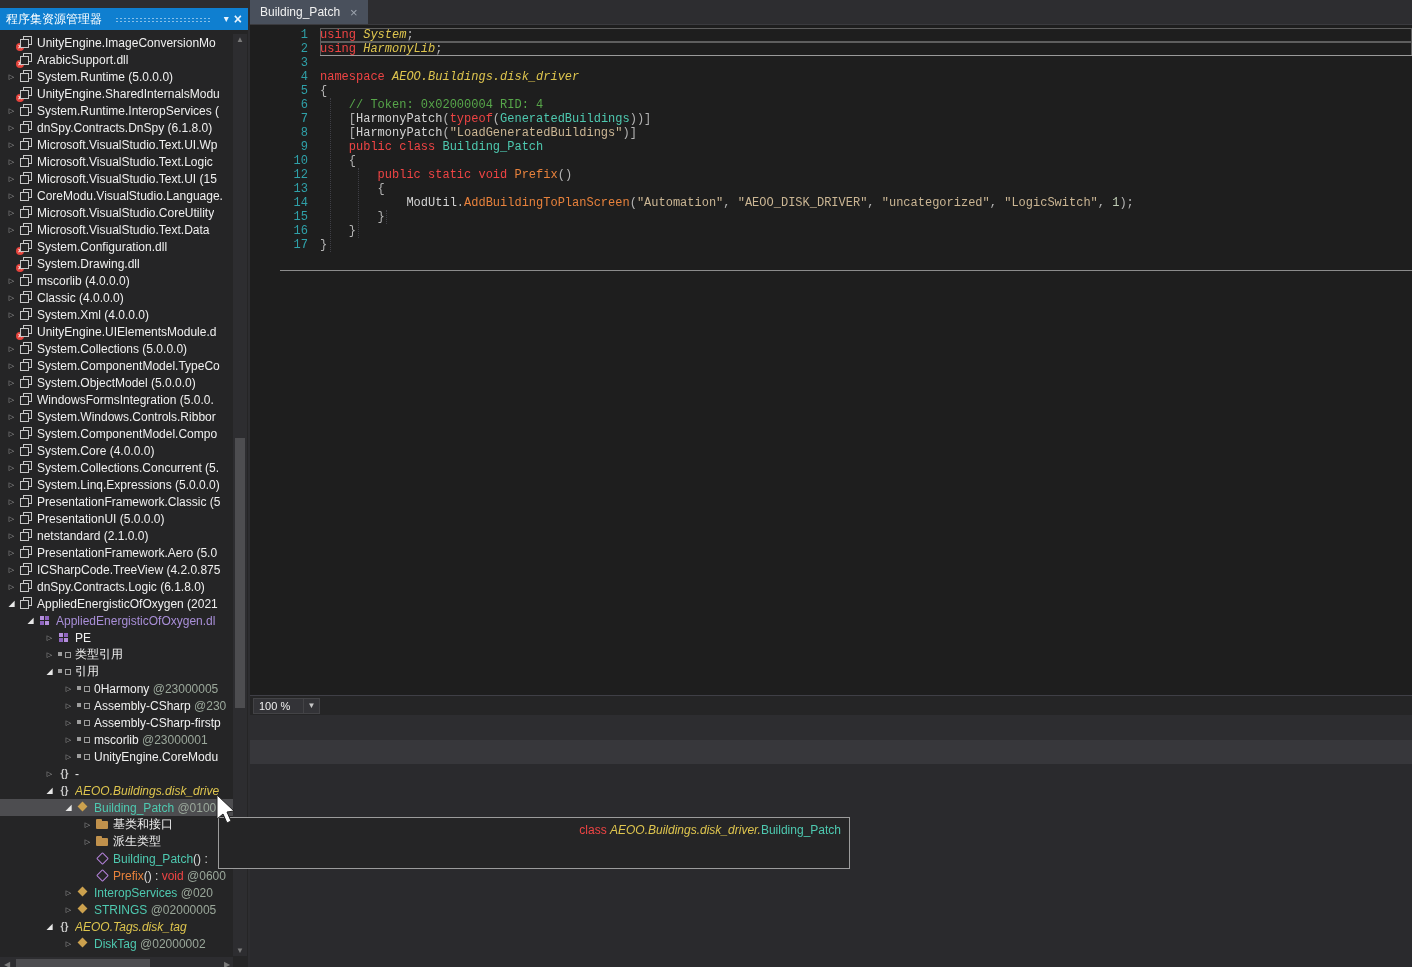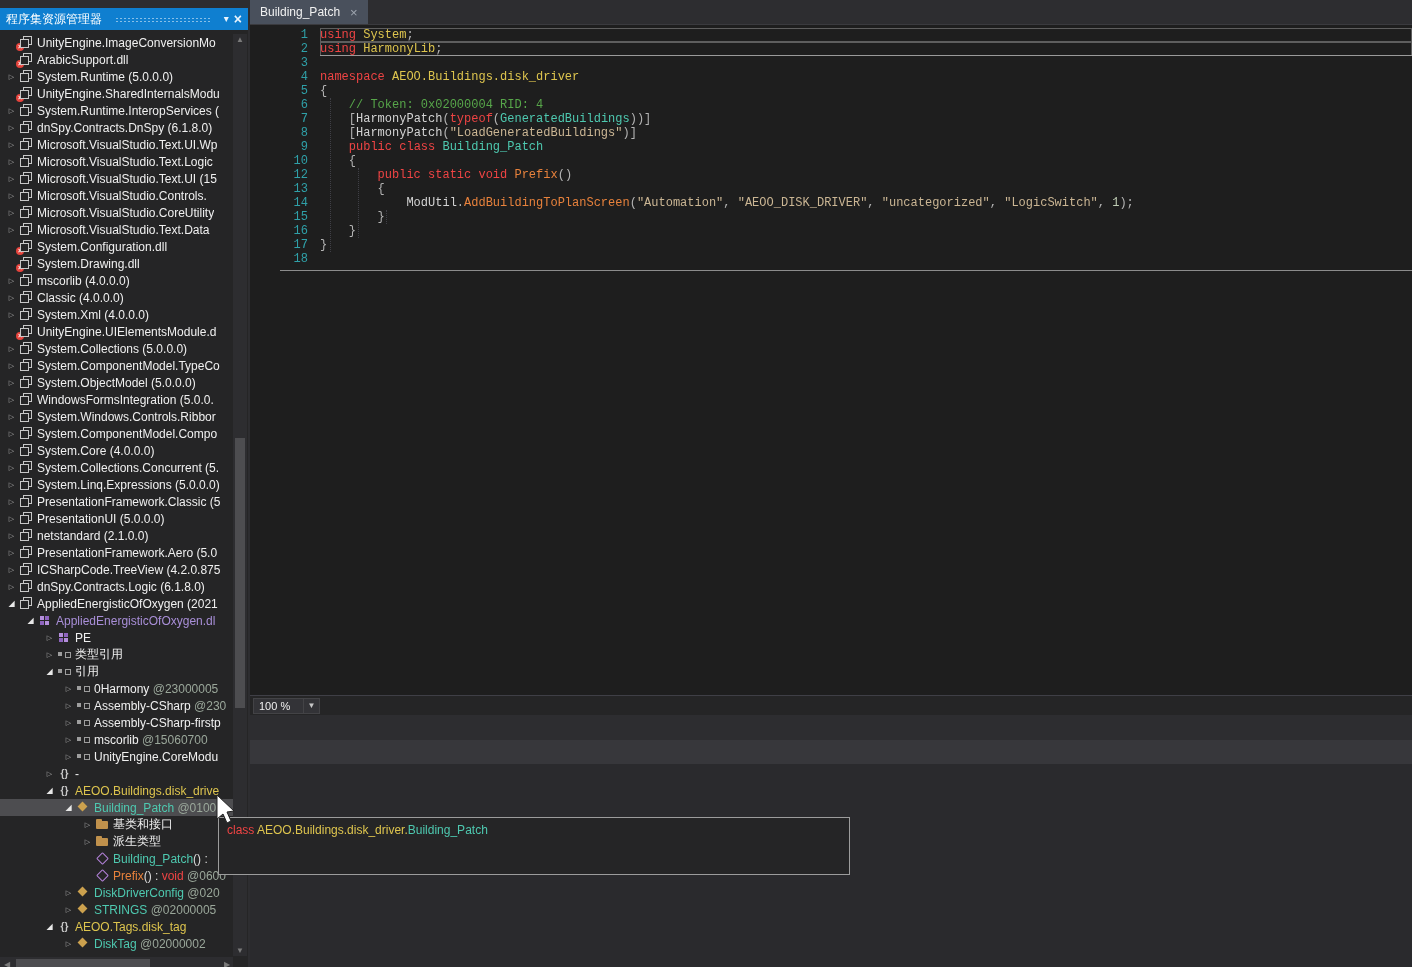--- a/index.html
+++ b/index.html
@@ -56,42 +56,42 @@
     font-family:"Liberation Mono","DejaVu Sans Mono",monospace;font-size:12px;line-height:14px;color:#DCDCDC;}
   .lines{position:absolute;left:0;top:3px;right:0;}
   .cl{display:flex;height:14px;white-space:pre;}
   .ln{width:58px;text-align:right;padding-right:12px;color:#2FA0A8;flex:none;}
   .cw{flex:1;}
   .box1{box-shadow:inset 0 0 0 1px #5E5E5E;}
   .box2{box-shadow:inset 0 -1px 0 #9A9A9A,inset 0 0 0 1px #5E5E5E;}
   .guide{position:absolute;width:0;border-left:1px dotted #3F3F46;}
   .endline{position:absolute;left:30px;right:0;top:245px;height:1px;background:#8C8C8C;}
 
-  .s-kw{color:#ef4444;} .s-ns{color:#DEC54E;} .s-type{color:#4EC9B0;} .s-wt{color:#D4D4D4;}
+  .s-kw{color:#ef4444;} .s-ns{color:#DEC54E;font-style:italic;} .s-type{color:#4EC9B0;} .s-wt{color:#D4D4D4;}
   .s-cm{color:#57A64A;} .s-str{color:#CBB694;} .s-m{color:#E8823C;} .s-n{color:#BFCDB4;}
   .s-p{color:#B4B4B4;} .s-pl{color:#DCDCDC;} .s-suf{color:#9AA79A;} .s-pl2{color:#E8E8E8;}
   .s-modhl{color:#4AA3DF;} .s-mod{color:#A98FD8;}
 
   
   .zoombar{position:absolute;left:250px;top:695px;width:1162px;height:19px;background:#252526;border-top:1px solid #3F3F46;}
   .combo{position:absolute;left:3px;top:2px;width:46px;height:14px;background:#333337;border:1px solid #434346;
     color:#F0F0F0;font-size:11px;line-height:14px;padding-left:5px;}
   .combo-btn{position:absolute;left:53px;top:2px;width:15px;height:14px;background:#333337;border:1px solid #434346;
     color:#C8C8C8;font-size:8px;text-align:center;line-height:14px;}
   .search-header{position:absolute;left:250px;top:718px;width:1162px;height:22px;background:#252526;
     display:flex;align-items:center;color:#EAEAEA;font-size:12px;padding:0 12px;box-sizing:border-box;}
   .sh-dots{flex:1;height:7px;margin:2px 10px 0 14px;
     background-image:radial-gradient(rgba(255,255,255,.12) .8px,transparent 1px);background-size:4px 3px;}
   .search-row{position:absolute;left:250px;top:740px;width:1162px;height:24px;background:#37373B;}
   .search-body{position:absolute;left:250px;top:764px;width:1162px;height:203px;background:#2A2A2D;}
 
   
-  .tooltip{position:absolute;left:218px;top:817px;width:632px;height:58px;box-sizing:border-box;
+  .tooltip{position:absolute;left:218px;top:817px;width:632px;height:52px;box-sizing:border-box;
     background:#252526;border:1px solid #9C9C9C;padding:3px 8px;font-size:12px;line-height:19px;
-    color:#E8E8E8;white-space:nowrap;overflow:hidden;z-index:10;}
+    color:#E8E8E8;white-space:nowrap;overflow:hidden;z-index:10;text-align:right;}
   .cursor{position:absolute;left:215px;top:794px;z-index:11;}
 </style>
 </head>
 <body>
 
 <div id="root">
 
   <div class="panel">
     <div class="panel-title">
       <span>程序集资源管理器</span>
@@ -102,21 +102,21 @@
     <div class="tree" id="tree">
         <div class="trow"><span class="ind" style="width: 4px;"></span><span class="exp"></span><span class="ic ic-asm"><span class="badge">×</span></span><span class="lab"><span>UnityEngine.ImageConversionMo</span></span></div>
         <div class="trow"><span class="ind" style="width: 4px;"></span><span class="exp"></span><span class="ic ic-asm"><span class="badge">×</span></span><span class="lab"><span>ArabicSupport.dll</span></span></div>
         <div class="trow"><span class="ind" style="width: 4px;"></span><span class="exp">▷</span><span class="ic ic-asm"></span><span class="lab"><span>System.Runtime (5.0.0.0)</span></span></div>
         <div class="trow"><span class="ind" style="width: 4px;"></span><span class="exp"></span><span class="ic ic-asm"><span class="badge">×</span></span><span class="lab"><span>UnityEngine.SharedInternalsModu</span></span></div>
         <div class="trow"><span class="ind" style="width: 4px;"></span><span class="exp">▷</span><span class="ic ic-asm"></span><span class="lab"><span>System.Runtime.InteropServices (</span></span></div>
         <div class="trow"><span class="ind" style="width: 4px;"></span><span class="exp">▷</span><span class="ic ic-asm"></span><span class="lab"><span>dnSpy.Contracts.DnSpy (6.1.8.0)</span></span></div>
         <div class="trow"><span class="ind" style="width: 4px;"></span><span class="exp">▷</span><span class="ic ic-asm"></span><span class="lab"><span>Microsoft.VisualStudio.Text.UI.Wp</span></span></div>
         <div class="trow"><span class="ind" style="width: 4px;"></span><span class="exp">▷</span><span class="ic ic-asm"></span><span class="lab"><span>Microsoft.VisualStudio.Text.Logic</span></span></div>
         <div class="trow"><span class="ind" style="width: 4px;"></span><span class="exp">▷</span><span class="ic ic-asm"></span><span class="lab"><span>Microsoft.VisualStudio.Text.UI (15</span></span></div>
-        <div class="trow"><span class="ind" style="width: 4px;"></span><span class="exp">▷</span><span class="ic ic-asm"></span><span class="lab"><span>Microsoft.VisualStudio.Controls.</span></span></div>
+        <div class="trow"><span class="ind" style="width: 4px;"></span><span class="exp">▷</span><span class="ic ic-asm"></span><span class="lab"><span>CoreModu.VisualStudio.Language.</span></span></div>
         <div class="trow"><span class="ind" style="width: 4px;"></span><span class="exp">▷</span><span class="ic ic-asm"></span><span class="lab"><span>Microsoft.VisualStudio.CoreUtility</span></span></div>
         <div class="trow"><span class="ind" style="width: 4px;"></span><span class="exp">▷</span><span class="ic ic-asm"></span><span class="lab"><span>Microsoft.VisualStudio.Text.Data</span></span></div>
         <div class="trow"><span class="ind" style="width: 4px;"></span><span class="exp"></span><span class="ic ic-asm"><span class="badge">×</span></span><span class="lab"><span>System.Configuration.dll</span></span></div>
         <div class="trow"><span class="ind" style="width: 4px;"></span><span class="exp"></span><span class="ic ic-asm"><span class="badge">×</span></span><span class="lab"><span>System.Drawing.dll</span></span></div>
         <div class="trow"><span class="ind" style="width: 4px;"></span><span class="exp">▷</span><span class="ic ic-asm"></span><span class="lab"><span>mscorlib (4.0.0.0)</span></span></div>
         <div class="trow"><span class="ind" style="width: 4px;"></span><span class="exp">▷</span><span class="ic ic-asm"></span><span class="lab"><span>Classic (4.0.0.0)</span></span></div>
         <div class="trow"><span class="ind" style="width: 4px;"></span><span class="exp">▷</span><span class="ic ic-asm"></span><span class="lab"><span>System.Xml (4.0.0.0)</span></span></div>
         <div class="trow"><span class="ind" style="width: 4px;"></span><span class="exp"></span><span class="ic ic-asm"><span class="badge">×</span></span><span class="lab"><span>UnityEngine.UIElementsModule.d</span></span></div>
         <div class="trow"><span class="ind" style="width: 4px;"></span><span class="exp">▷</span><span class="ic ic-asm"></span><span class="lab"><span>System.Collections (5.0.0.0)</span></span></div>
         <div class="trow"><span class="ind" style="width: 4px;"></span><span class="exp">▷</span><span class="ic ic-asm"></span><span class="lab"><span>System.ComponentModel.TypeCo</span></span></div>
@@ -134,30 +134,30 @@
         <div class="trow"><span class="ind" style="width: 4px;"></span><span class="exp">▷</span><span class="ic ic-asm"></span><span class="lab"><span>ICSharpCode.TreeView (4.2.0.875</span></span></div>
         <div class="trow"><span class="ind" style="width: 4px;"></span><span class="exp">▷</span><span class="ic ic-asm"></span><span class="lab"><span>dnSpy.Contracts.Logic (6.1.8.0)</span></span></div>
         <div class="trow"><span class="ind" style="width: 4px;"></span><span class="exp open">◢</span><span class="ic ic-asm"></span><span class="lab"><span>AppliedEnergisticOfOxygen (2021</span></span></div>
         <div class="trow"><span class="ind" style="width: 23px;"></span><span class="exp open">◢</span><span class="ic ic-mod"></span><span class="lab"><span class="s-mod">AppliedEnergisticOfOxygen.dl</span></span></div>
         <div class="trow"><span class="ind" style="width: 42px;"></span><span class="exp">▷</span><span class="ic ic-pe"></span><span class="lab"><span>PE</span></span></div>
         <div class="trow"><span class="ind" style="width: 42px;"></span><span class="exp">▷</span><span class="ic ic-ref"></span><span class="lab"><span>类型引用</span></span></div>
         <div class="trow"><span class="ind" style="width: 42px;"></span><span class="exp open">◢</span><span class="ic ic-ref"></span><span class="lab"><span>引用</span></span></div>
         <div class="trow"><span class="ind" style="width: 61px;"></span><span class="exp">▷</span><span class="ic ic-ref"></span><span class="lab"><span>0Harmony</span><span class="s-suf"> @23000005</span></span></div>
         <div class="trow"><span class="ind" style="width: 61px;"></span><span class="exp">▷</span><span class="ic ic-ref"></span><span class="lab"><span>Assembly-CSharp</span><span class="s-suf"> @230</span></span></div>
         <div class="trow"><span class="ind" style="width: 61px;"></span><span class="exp">▷</span><span class="ic ic-ref"></span><span class="lab"><span>Assembly-CSharp-firstp</span></span></div>
-        <div class="trow"><span class="ind" style="width: 61px;"></span><span class="exp">▷</span><span class="ic ic-ref"></span><span class="lab"><span>mscorlib</span><span class="s-suf"> @15060700</span></span></div>
+        <div class="trow"><span class="ind" style="width: 61px;"></span><span class="exp">▷</span><span class="ic ic-ref"></span><span class="lab"><span>mscorlib</span><span class="s-suf"> @23000001</span></span></div>
         <div class="trow"><span class="ind" style="width: 61px;"></span><span class="exp">▷</span><span class="ic ic-ref"></span><span class="lab"><span>UnityEngine.CoreModu</span></span></div>
         <div class="trow"><span class="ind" style="width: 42px;"></span><span class="exp">▷</span><span class="ic ic-ns">{}</span><span class="lab"><span>-</span></span></div>
         <div class="trow"><span class="ind" style="width: 42px;"></span><span class="exp open">◢</span><span class="ic ic-ns">{}</span><span class="lab"><span class="s-ns">AEOO.Buildings.disk_drive</span></span></div>
         <div class="trow sel"><span class="ind" style="width: 61px;"></span><span class="exp open">◢</span><span class="ic ic-cls"></span><span class="lab"><span class="s-type">Building_Patch</span><span class="s-suf"> @0100</span></span></div>
         <div class="trow"><span class="ind" style="width: 80px;"></span><span class="exp">▷</span><span class="ic ic-fld"></span><span class="lab"><span>基类和接口</span></span></div>
         <div class="trow"><span class="ind" style="width: 80px;"></span><span class="exp">▷</span><span class="ic ic-fld"></span><span class="lab"><span>派生类型</span></span></div>
         <div class="trow"><span class="ind" style="width: 80px;"></span><span class="exp"></span><span class="ic ic-mth"></span><span class="lab"><span class="s-type">Building_Patch</span><span class="s-pl">() : </span></span></div>
         <div class="trow"><span class="ind" style="width: 80px;"></span><span class="exp"></span><span class="ic ic-mth"></span><span class="lab"><span class="s-m">Prefix</span><span class="s-pl">() : </span><span class="s-kw">void</span><span class="s-suf"> @0600</span></span></div>
-        <div class="trow"><span class="ind" style="width: 61px;"></span><span class="exp">▷</span><span class="ic ic-cls"></span><span class="lab"><span class="s-type">DiskDriverConfig</span><span class="s-suf"> @020</span></span></div>
+        <div class="trow"><span class="ind" style="width: 61px;"></span><span class="exp">▷</span><span class="ic ic-cls"></span><span class="lab"><span class="s-type">InteropServices</span><span class="s-suf"> @020</span></span></div>
         <div class="trow"><span class="ind" style="width: 61px;"></span><span class="exp">▷</span><span class="ic ic-cls"></span><span class="lab"><span class="s-type">STRINGS</span><span class="s-suf"> @02000005</span></span></div>
         <div class="trow"><span class="ind" style="width: 42px;"></span><span class="exp open">◢</span><span class="ic ic-ns">{}</span><span class="lab"><span class="s-ns">AEOO.Tags.disk_tag</span></span></div>
         <div class="trow"><span class="ind" style="width: 61px;"></span><span class="exp">▷</span><span class="ic ic-cls"></span><span class="lab"><span class="s-type">DiskTag</span><span class="s-suf"> @02000002</span></span></div>
       </div>
     <div class="vscroll">
       <span class="sarr" style="top:1px;">▲</span>
       <div class="vthumb"></div>
       <span class="sarr" style="bottom:1px;">▼</span>
     </div>
     <div class="hscroll">
@@ -185,21 +185,20 @@
         <div class="cl"><span class="ln">7</span><span class="cw"><span class="s-pl">    </span><span class="s-p">[</span><span class="s-wt">HarmonyPatch</span><span class="s-p">(</span><span class="s-kw">typeof</span><span class="s-p">(</span><span class="s-type">GeneratedBuildings</span><span class="s-p">))]</span></span></div>
         <div class="cl"><span class="ln">8</span><span class="cw"><span class="s-pl">    </span><span class="s-p">[</span><span class="s-wt">HarmonyPatch</span><span class="s-p">(</span><span class="s-str">"LoadGeneratedBuildings"</span><span class="s-p">)]</span></span></div>
         <div class="cl"><span class="ln">9</span><span class="cw"><span class="s-pl">    </span><span class="s-kw">public</span><span class="s-pl"> </span><span class="s-kw">class</span><span class="s-pl"> </span><span class="s-type">Building_Patch</span></span></div>
         <div class="cl"><span class="ln">10</span><span class="cw"><span class="s-pl">    </span><span class="s-p">{</span></span></div>
         <div class="cl"><span class="ln">12</span><span class="cw"><span class="s-pl">        </span><span class="s-kw">public</span><span class="s-pl"> </span><span class="s-kw">static</span><span class="s-pl"> </span><span class="s-kw">void</span><span class="s-pl"> </span><span class="s-m">Prefix</span><span class="s-p">()</span></span></div>
         <div class="cl"><span class="ln">13</span><span class="cw"><span class="s-pl">        </span><span class="s-p">{</span></span></div>
         <div class="cl"><span class="ln">14</span><span class="cw"><span class="s-pl">            </span><span class="s-wt">ModUtil</span><span class="s-p">.</span><span class="s-m">AddBuildingToPlanScreen</span><span class="s-p">(</span><span class="s-str">"Automation"</span><span class="s-p">, </span><span class="s-str">"AEOO_DISK_DRIVER"</span><span class="s-p">, </span><span class="s-str">"uncategorized"</span><span class="s-p">, </span><span class="s-str">"LogicSwitch"</span><span class="s-p">, </span><span class="s-n">1</span><span class="s-p">);</span></span></div>
         <div class="cl"><span class="ln">15</span><span class="cw"><span class="s-pl">        </span><span class="s-p">}</span></span></div>
         <div class="cl"><span class="ln">16</span><span class="cw"><span class="s-pl">    </span><span class="s-p">}</span></span></div>
         <div class="cl"><span class="ln">17</span><span class="cw"><span class="s-p">}</span></span></div>
-        <div class="cl"><span class="ln">18</span><span class="cw"></span></div>
       </div>
     <div class="guide" style="left:80px;top:73px;height:154px;"></div>
     <div class="guide" style="left:108px;top:143px;height:70px;"></div>
     <div class="guide" style="left:136px;top:185px;height:14px;"></div>
     <div class="endline"></div>
   </div>
 
   <div class="zoombar">
     <div class="combo">100 %</div>
     <div class="combo-btn">▼</div>

